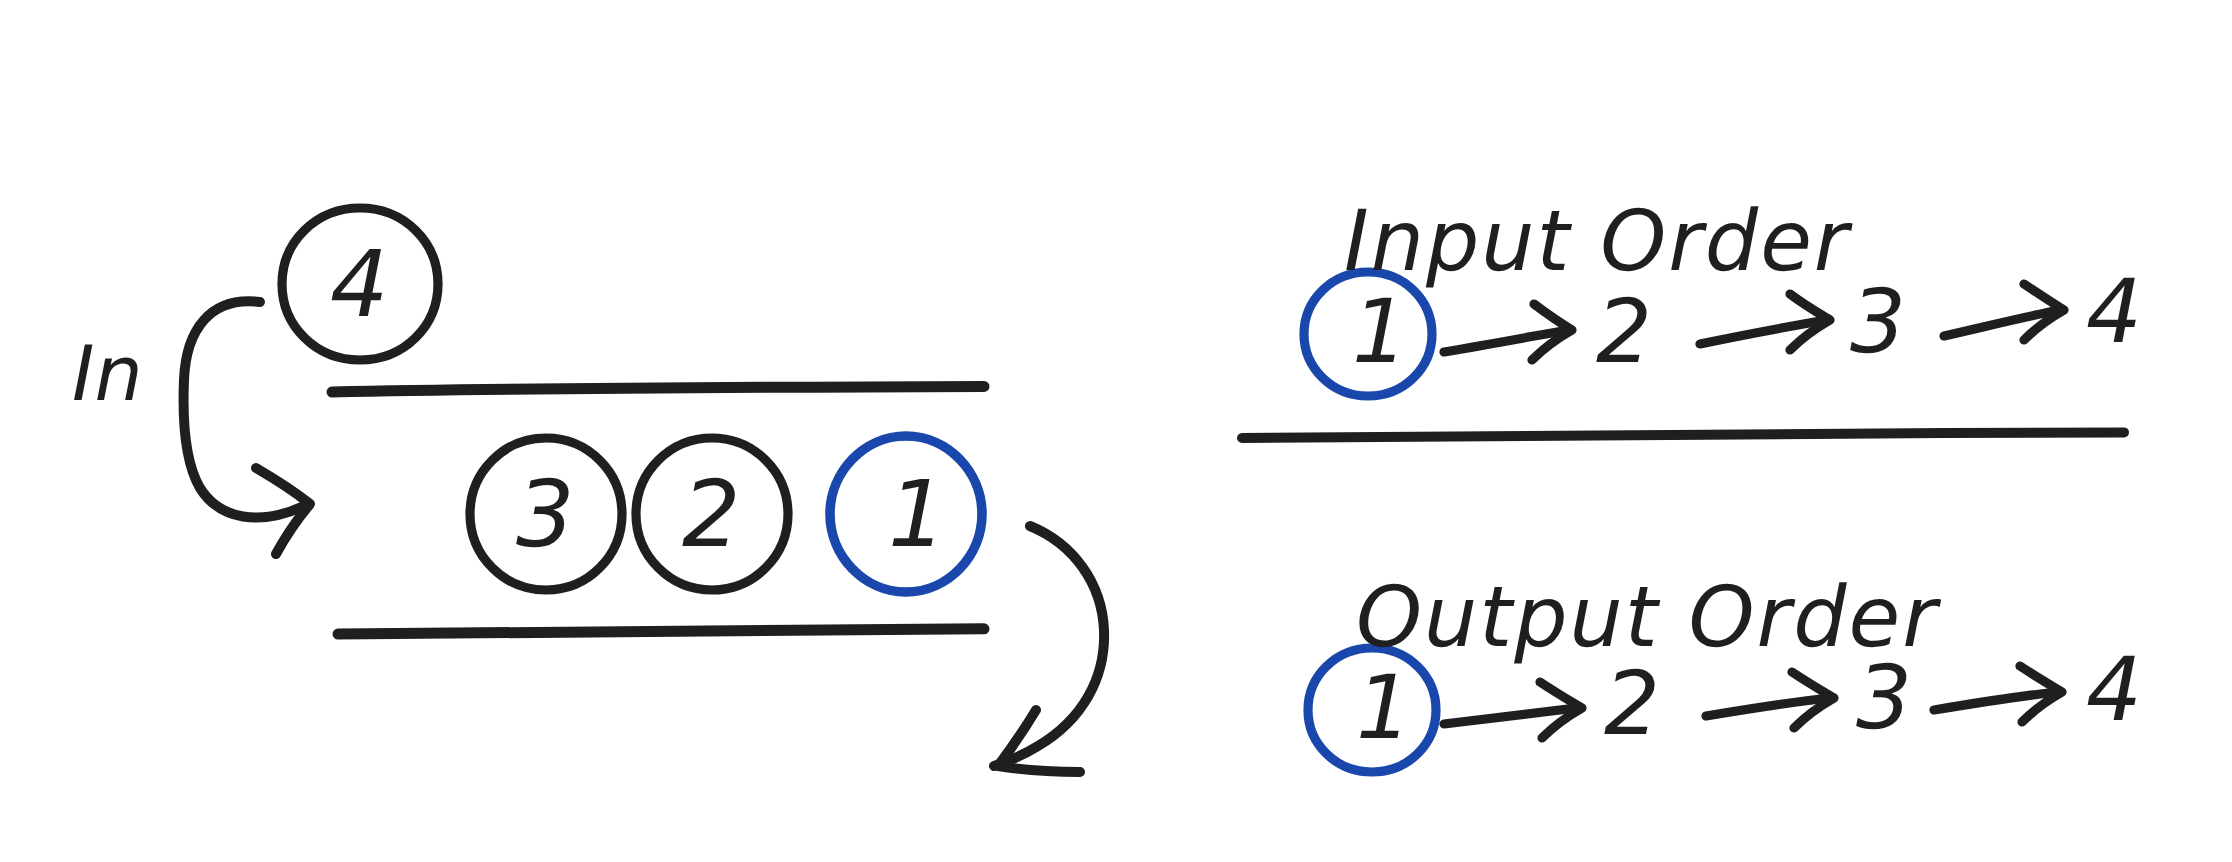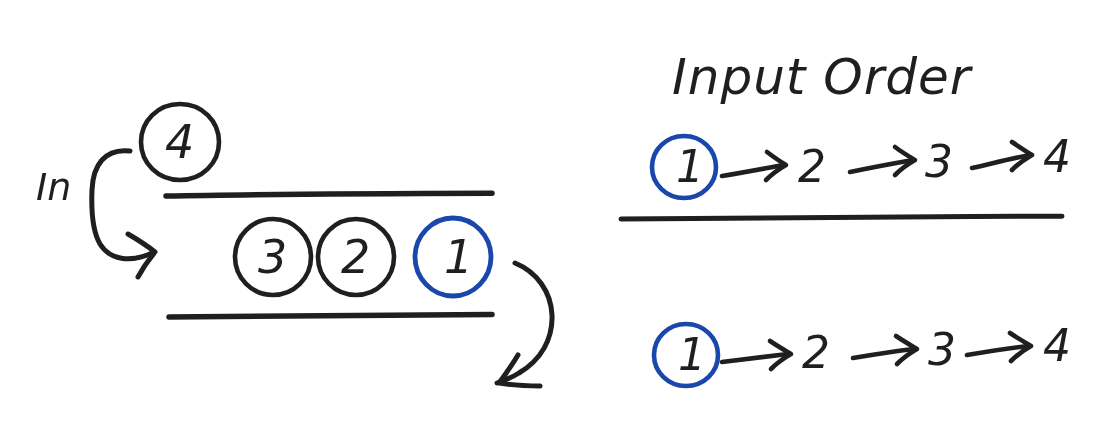--- a/index.html
+++ b/index.html
@@ -49,24 +49,25 @@
   }
   .t {
     position: absolute;
     color: #1f1f1f;
     font-family: "DejaVu Sans", sans-serif;
     white-space: nowrap;
     line-height: 1;
     -webkit-font-smoothing: antialiased;
   }
   .t-label {
-    font-size: 50px;
+    font-size: 42px;
     letter-spacing: 1px;
     font-style: italic;
     font-weight: 400;
+    margin-top: 48px;
   }
   .t-inout {
     font-size: 38px;
     font-style: italic;
   }
   .t-num {
     font-size: 46px;
     font-style: italic;
   }
   .t-num-sm {
@@ -196,20 +197,21 @@
     <span class="t t-num" style="left:341px; top:234px;" data-bind="queue.elements.1.value">2</span>
     <span class="t t-num" style="left:444px; top:234px;" data-bind="queue.elements.2.value">1</span>
 
     <span class="t t-label" style="left:672px; top:52px;" data-bind="orders.input.heading">Input Order</span>
 
     <span class="t t-num-sm" style="left:676px; top:145px;" data-bind="orders.input.sequence.0">1</span>
     <span class="t t-num-sm" style="left:798px; top:145px;" data-bind="orders.input.sequence.1">2</span>
     <span class="t t-num-sm" style="left:925px; top:140px;" data-bind="orders.input.sequence.2">3</span>
     <span class="t t-num-sm" style="left:1043px; top:135px;" data-bind="orders.input.sequence.3">4</span>
 
+    <span class="t t-label" style="left:678px; top:240px;" data-bind="orders.output.heading">Output Order</span>
 
     <span class="t t-num-sm" style="left:678px; top:333px;" data-bind="orders.output.sequence.0">1</span>
     <span class="t t-num-sm" style="left:802px; top:331px;" data-bind="orders.output.sequence.1">2</span>
     <span class="t t-num-sm" style="left:928px; top:328px;" data-bind="orders.output.sequence.2">3</span>
     <span class="t t-num-sm" style="left:1043px; top:324px;" data-bind="orders.output.sequence.3">4</span>
 
   </div>
 </div>
 
 </body></html>

